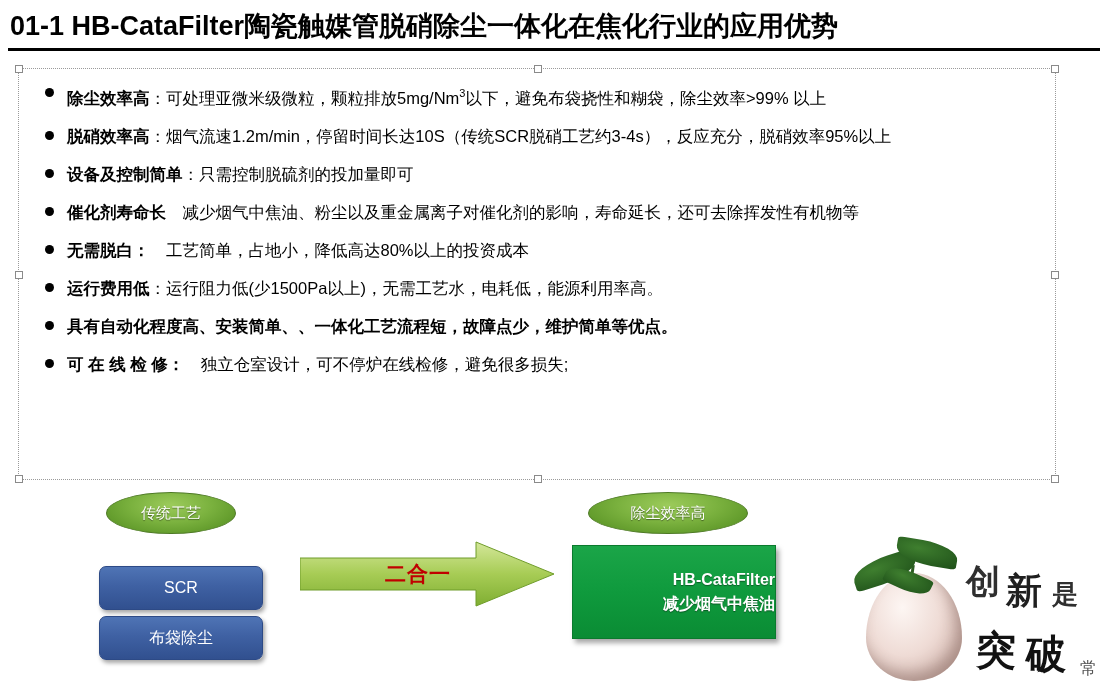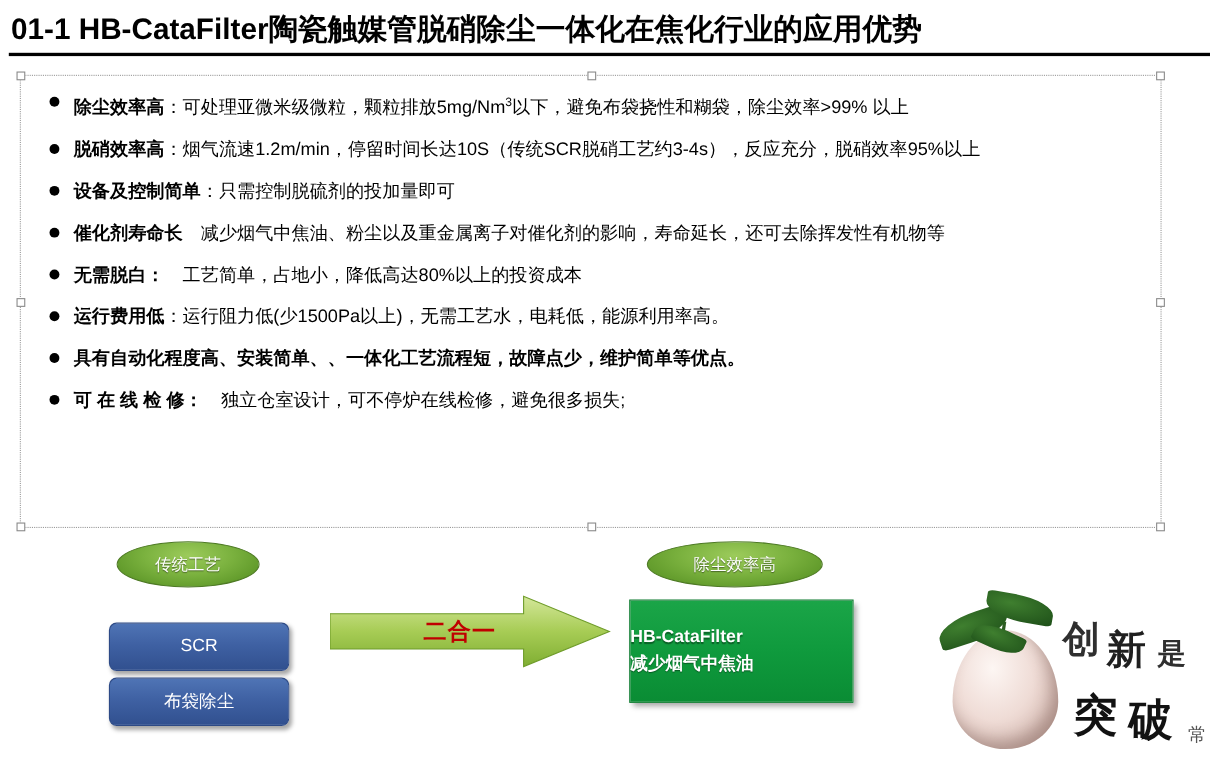--- a/index.html
+++ b/index.html
@@ -148,21 +148,21 @@
     position: absolute;
     left: 572px;
     top: 545px;
     width: 202px;
     height: 92px;
     background: linear-gradient(to bottom, #1ba548 0%, #0f9a3d 50%, #0a8c34 100%);
     border: 1px solid #0a7a2d;
     box-shadow: 3px 4px 5px rgba(0,0,0,0.35);
     display: flex;
     flex-direction: column;
-    align-items: flex-start;
+    align-items: flex-end;
     justify-content: center;
     color: #ffffff;
     font-weight: bold;
     font-size: 16px;
     line-height: 24px;
     text-shadow: 0 1px 1px rgba(0,0,0,0.4);
   }
 
   
   #logo-art {

